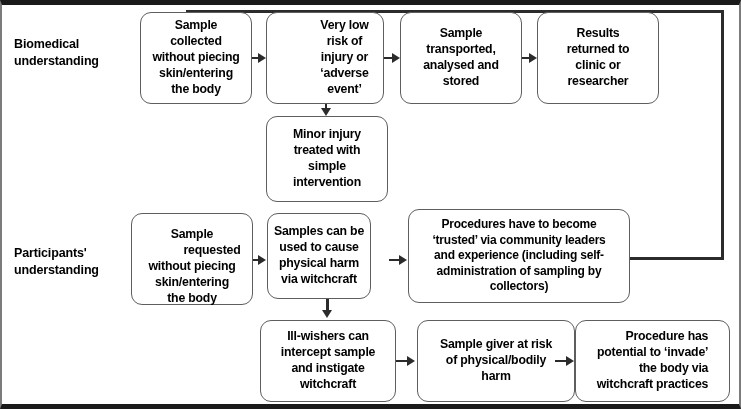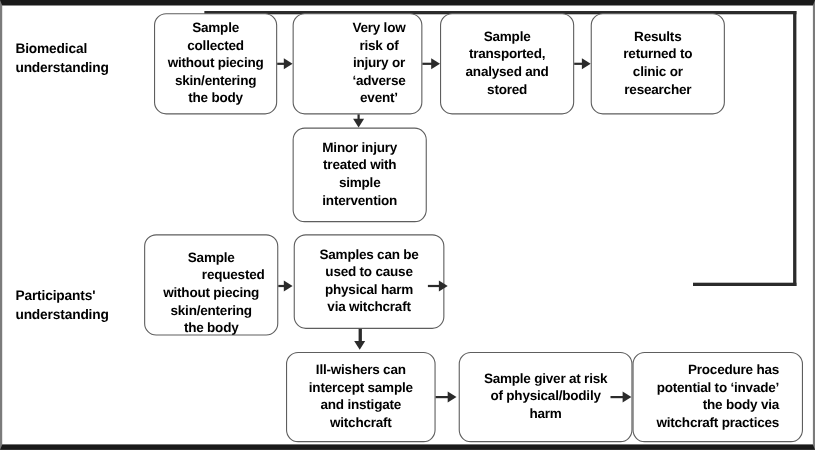--- a/index.html
+++ b/index.html
@@ -104,21 +104,21 @@
 
   <div class="loop h" style="position:absolute; left:630px; top:257px; width:94px;"></div>
   <div class="loop v" style="position:absolute; left:721px; top:10px; height:250px;"></div>
   <div class="loop h" style="position:absolute; left:186px; top:10px; width:538px;"></div>
   <div class="loop v" style="position:absolute; left:186px; top:10px; height:12px;"></div>
   <div class="arrow-down" style="left:182px; top:20px;"></div>
 
   <div class="row-label" style="left:14px; top:36px; width:118px;">Biomedical
 understanding</div>
 
-  <div class="row-label" style="left:14px; top:261px; width:118px;">Participants'
+  <div class="row-label" style="left:14px; top:245px; width:118px;">Participants'
 understanding</div>
 
   <div class="node" style="left:140px; top:12px; width:112px; height:92px;">
     <span class="txt">Sample
 collected
 without piecing
 skin/entering
 the body</span>
   </div>
 
@@ -164,27 +164,34 @@
   <div class="node" style="left:131px; top:213px; width:122px; height:92px;">
     <span class="txt">
       Sample
 <span style="font-weight: 900; margin-left: 40px;">requested</span>
 without piecing
 skin/entering
 the body
     </span>
   </div>
 
-  <div class="node" style="left:267px; top:213px; width:137px; height:86px;">
+  <div class="node" style="left:267px; top:213px; width:104px; height:86px;">
     <span class="txt">Samples can be
 used to cause
 physical harm
 via witchcraft</span>
   </div>
 
+  <div class="node small" style="left:408px; top:209px; width:222px; height:94px;">
+    <span class="txt">Procedures have to become
+‘trusted’ via community leaders
+and experience (including self-
+administration of sampling by
+collectors)</span>
+  </div>
 
   <div class="hline" style="left:253px; top:259px; width:6px;"></div>
   <div class="arrow-right" style="left:258px; top:255px;"></div>
 
   <div class="hline" style="left:389px; top:259px; width:11px;"></div>
   <div class="arrow-right" style="left:399px; top:255px;"></div>
 
   <div class="node" style="left:260px; top:320px; width:136px; height:82px;">
     <span class="txt">Ill-wishers can
 intercept sample

